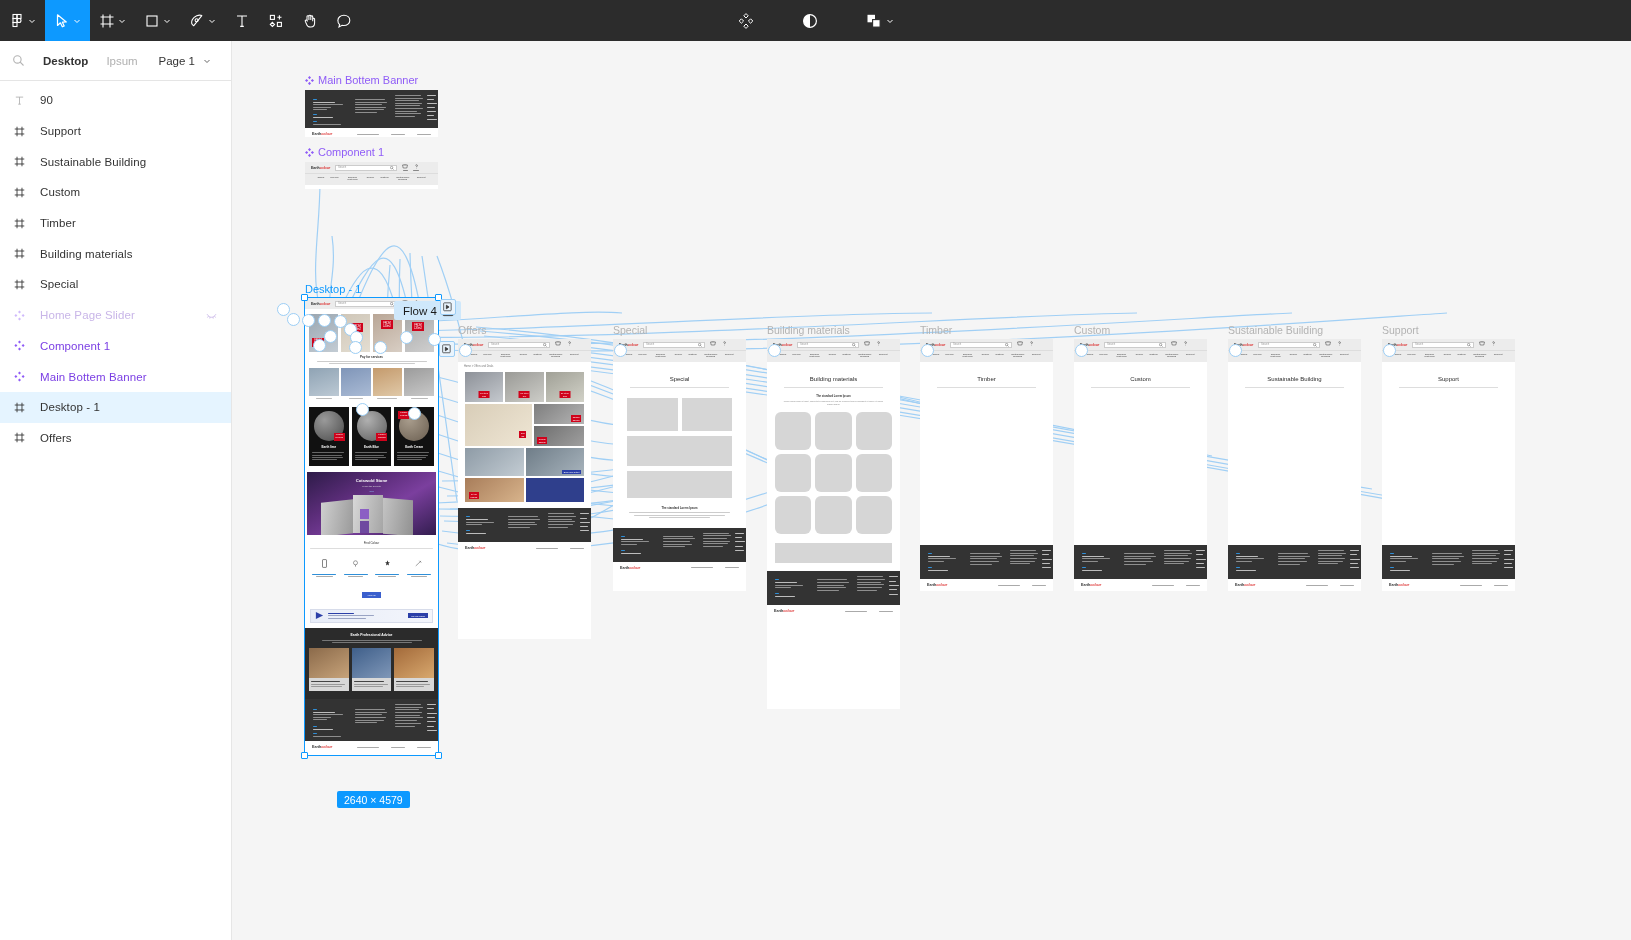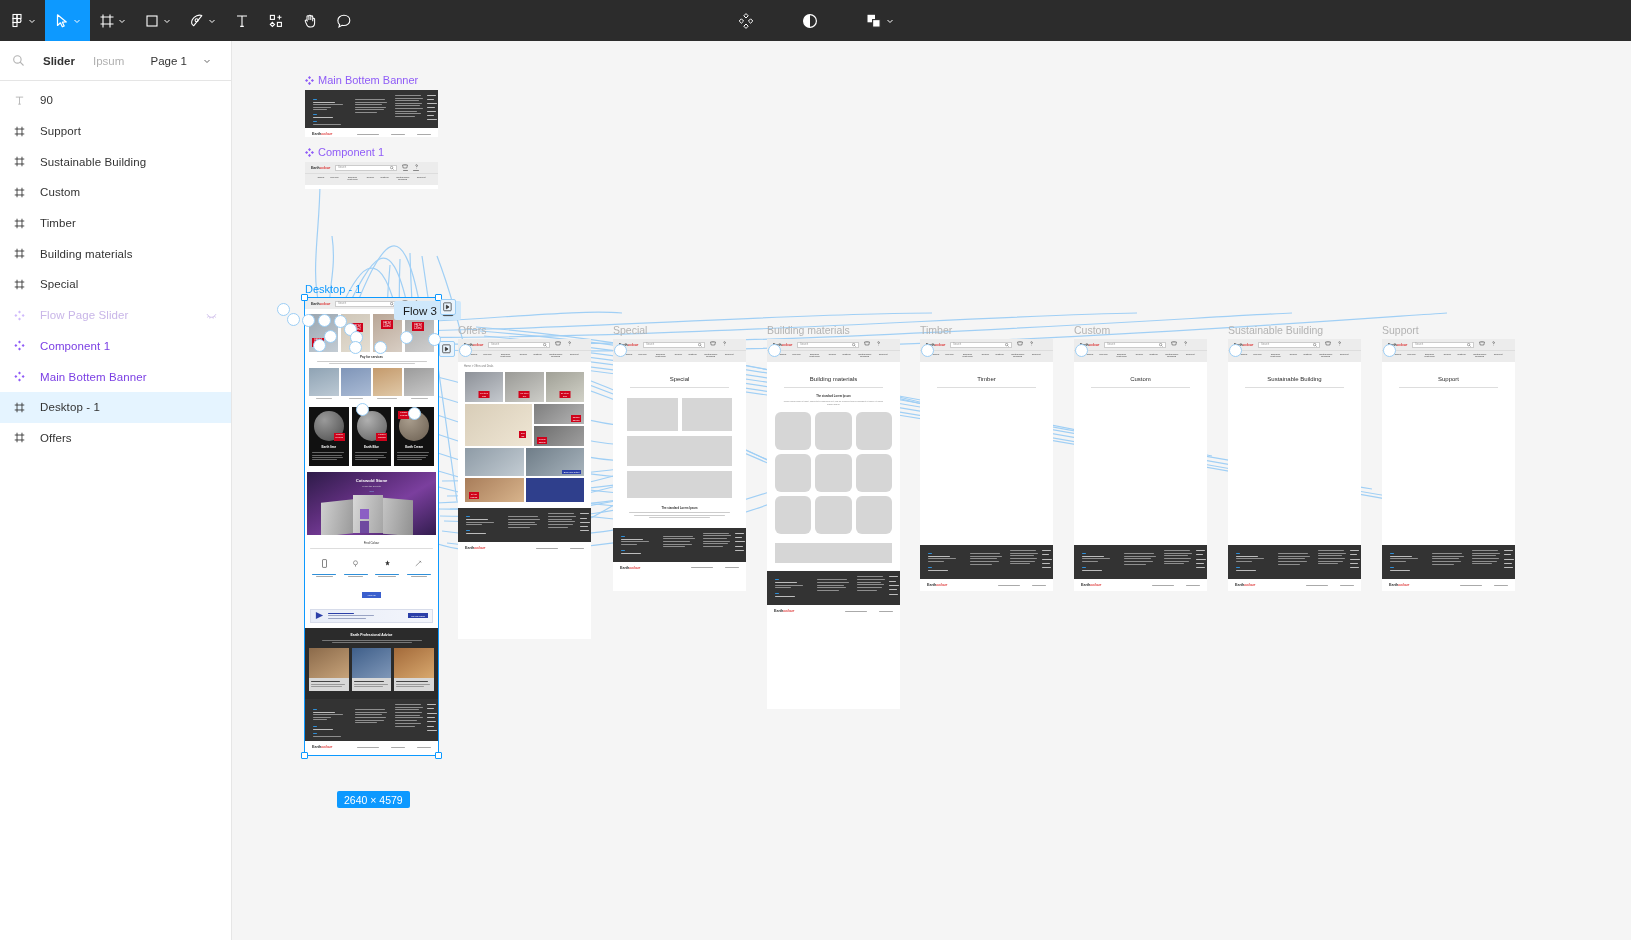--- a/index.html
+++ b/index.html
@@ -47,21 +47,21 @@
     border-bottom: 1px solid #e5e5e5;
   }
   .lp-search-icon { width: 22px; display: flex; align-items: center; color:#b3b3b3; }
   .lp-tab {
     font-size: 11.5px; font-weight: 600; color: #333;
     padding: 0 9px; cursor: pointer; line-height: 40px;
   }
   .lp-tab.inactive { color: #b0b0b0; font-weight: 400; }
   .lp-page {
     margin-left: auto; font-size: 11.5px; color: #333;
-    display: flex; align-items: center; gap: 16px; cursor: pointer;
+    display: flex; align-items: center; gap: 8px; cursor: pointer;
     padding-right: 8px;
   }
   .lp-list { padding-top: 4px; }
   .layer-row {
     height: 30.7px; display: flex; align-items: center;
     padding-left: 14px; gap: 0; cursor: pointer;
   }
   .layer-row.selected { background: #e5f4ff; }
   .layer-ico {
     width: 26px; flex: 0 0 26px;
@@ -268,21 +268,21 @@
 </div>
 
 <div class="leftpanel">
   <div class="lp-header">
     <div class="lp-search-icon">
       <svg width="13" height="13" viewBox="0 0 13 13" fill="none" stroke="#b3b3b3" stroke-width="1.1">
         <circle cx="5.4" cy="5.4" r="3.7"></circle>
           <path d="M8.2 8.2 L11.5 11.5"></path>
       </svg>
     </div>
-    <div class="lp-tab">Slider</div>
+    <div class="lp-tab">Desktop</div>
     <div class="lp-tab inactive">Ipsum</div>
     <div class="lp-page">
       <span>Page 1</span>
       <svg width="8" height="8" viewBox="0 0 8 8" fill="none" stroke="#555" stroke-width="0.9">
           <path d="M1.5 3 L4 5.5 L6.5 3"></path>
         </svg>
     </div>
   </div>
   <div class="lp-list" id="layer-list">
       <div class="layer-row txt">
@@ -340,21 +340,21 @@
           </svg>
         </span>
         <span class="layer-name">Special</span>
       </div>
       <div class="layer-row comp dim">
         <span class="layer-ico">
           <svg width="11" height="11" viewBox="0 0 11 11" fill="#8f5cf7">
             <path d="M5.5 0.4 L7 1.9 L5.5 3.4 L4 1.9 Z M5.5 7.6 L7 9.1 L5.5 10.6 L4 9.1 Z M1.9 4 L3.4 5.5 L1.9 7 L0.4 5.5 Z M9.1 4 L10.6 5.5 L9.1 7 L7.6 5.5 Z"></path>
           </svg>
         </span>
-        <span class="layer-name">Flow Page Slider</span>
+        <span class="layer-name">Home Page Slider</span>
         <span class="layer-vis">
           <svg width="11" height="11" viewBox="0 0 12 12" fill="none" stroke="#c9b6e8" stroke-width="0.95">
             <path d="M1.2 4.6 C2.6 7 4.2 7.9 6 7.9 S9.4 7 10.8 4.6 M2.6 6.8 L1.6 8.2 M9.4 6.8 L10.4 8.2 M4.5 7.7 L4.1 9.3 M7.5 7.7 L7.9 9.3"></path>
           </svg>
         </span>
       </div>
       <div class="layer-row comp">
         <span class="layer-ico">
           <svg width="11" height="11" viewBox="0 0 11 11" fill="#8f5cf7">
             <path d="M5.5 0.4 L7 1.9 L5.5 3.4 L4 1.9 Z M5.5 7.6 L7 9.1 L5.5 10.6 L4 9.1 Z M1.9 4 L3.4 5.5 L1.9 7 L0.4 5.5 Z M9.1 4 L10.6 5.5 L9.1 7 L7.6 5.5 Z"></path>
@@ -800,21 +800,21 @@
     </div>
   </div>
 
   <div class="sel-box" style="left:72px; top:256px; width:135px; height:459px;"></div>
   <div class="handle" style="left:69px; top:253px;"></div>
   <div class="handle" style="left:203px; top:253px;"></div>
   <div class="handle" style="left:69px; top:711px;"></div>
   <div class="handle" style="left:203px; top:711px;"></div>
   <div class="dim-badge" style="left:105px; top:750px;">2640 × 4579</div>
   <div class="flow-badge" style="left:162px; top:260px;">
-    <span>Flow 3</span>
+    <span>Flow 4</span>
     <span class="fb-ico">
       <svg width="13" height="13" viewBox="0 0 14 14" fill="none" stroke="#333" stroke-width="1">
         <rect x="1" y="1.5" width="11" height="11" rx="1"></rect>
         <path d="M5 4.5 L9 7 L5 9.5 Z" fill="#333"></path>
       </svg>
     </span>
   </div>
   <div class="proto-start" style="left:208px; top:258px;">
     <svg width="10" height="10" viewBox="0 0 12 12" fill="none" stroke="#333" stroke-width="0.9">
       <rect x="0.8" y="1" width="9" height="9.5" rx="0.8"></rect>

